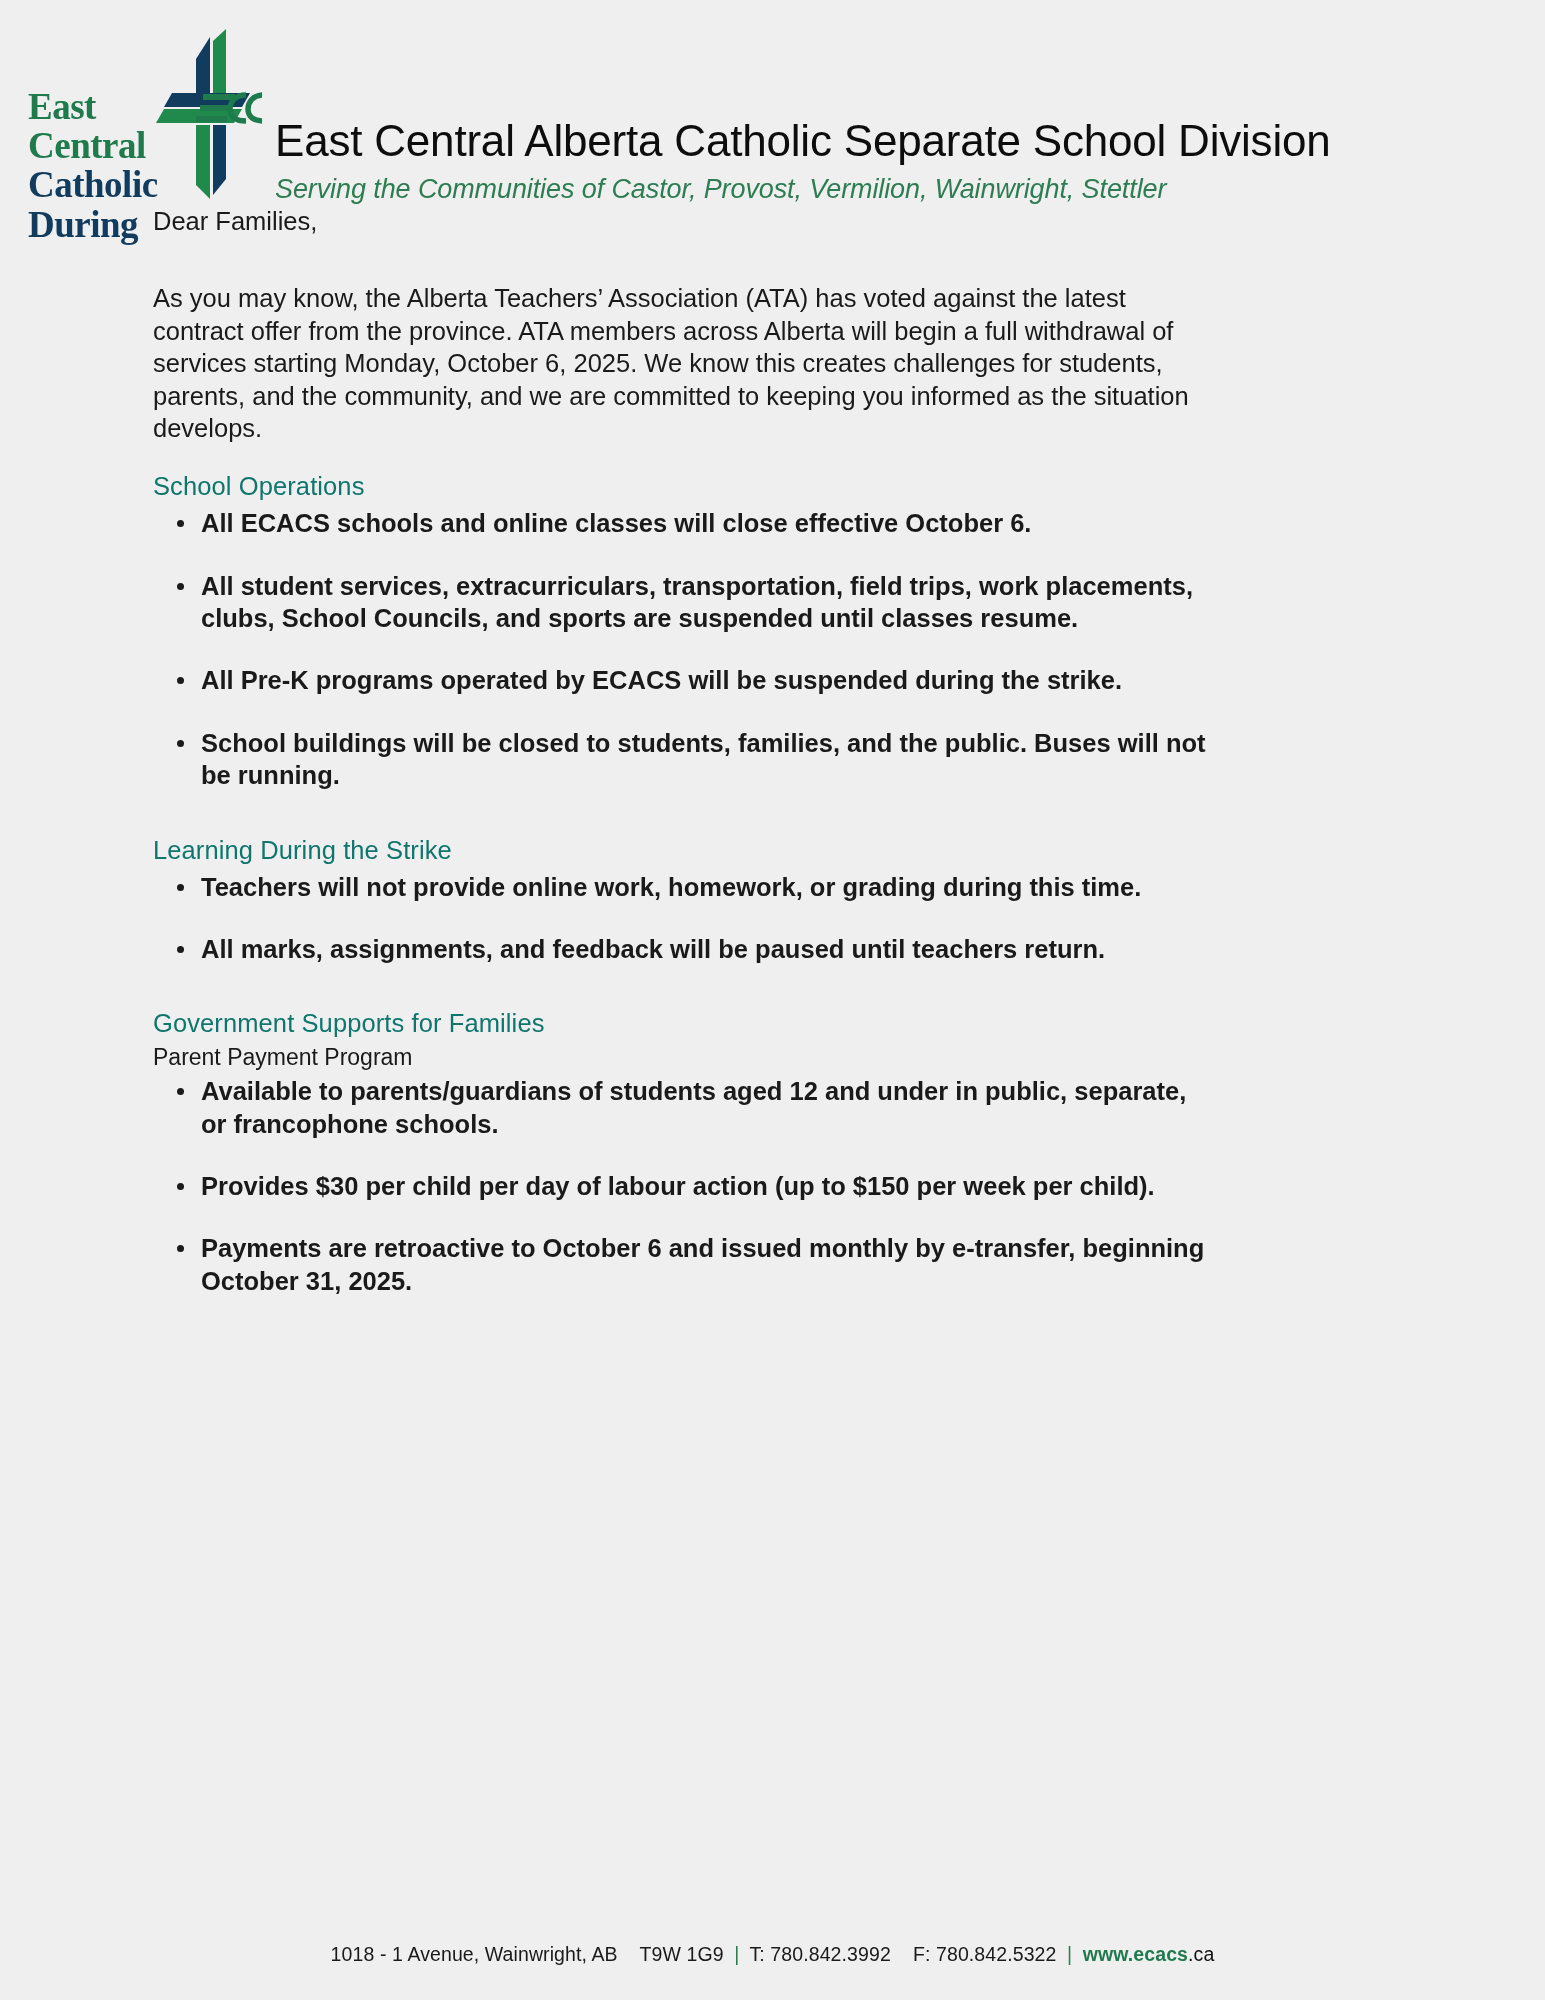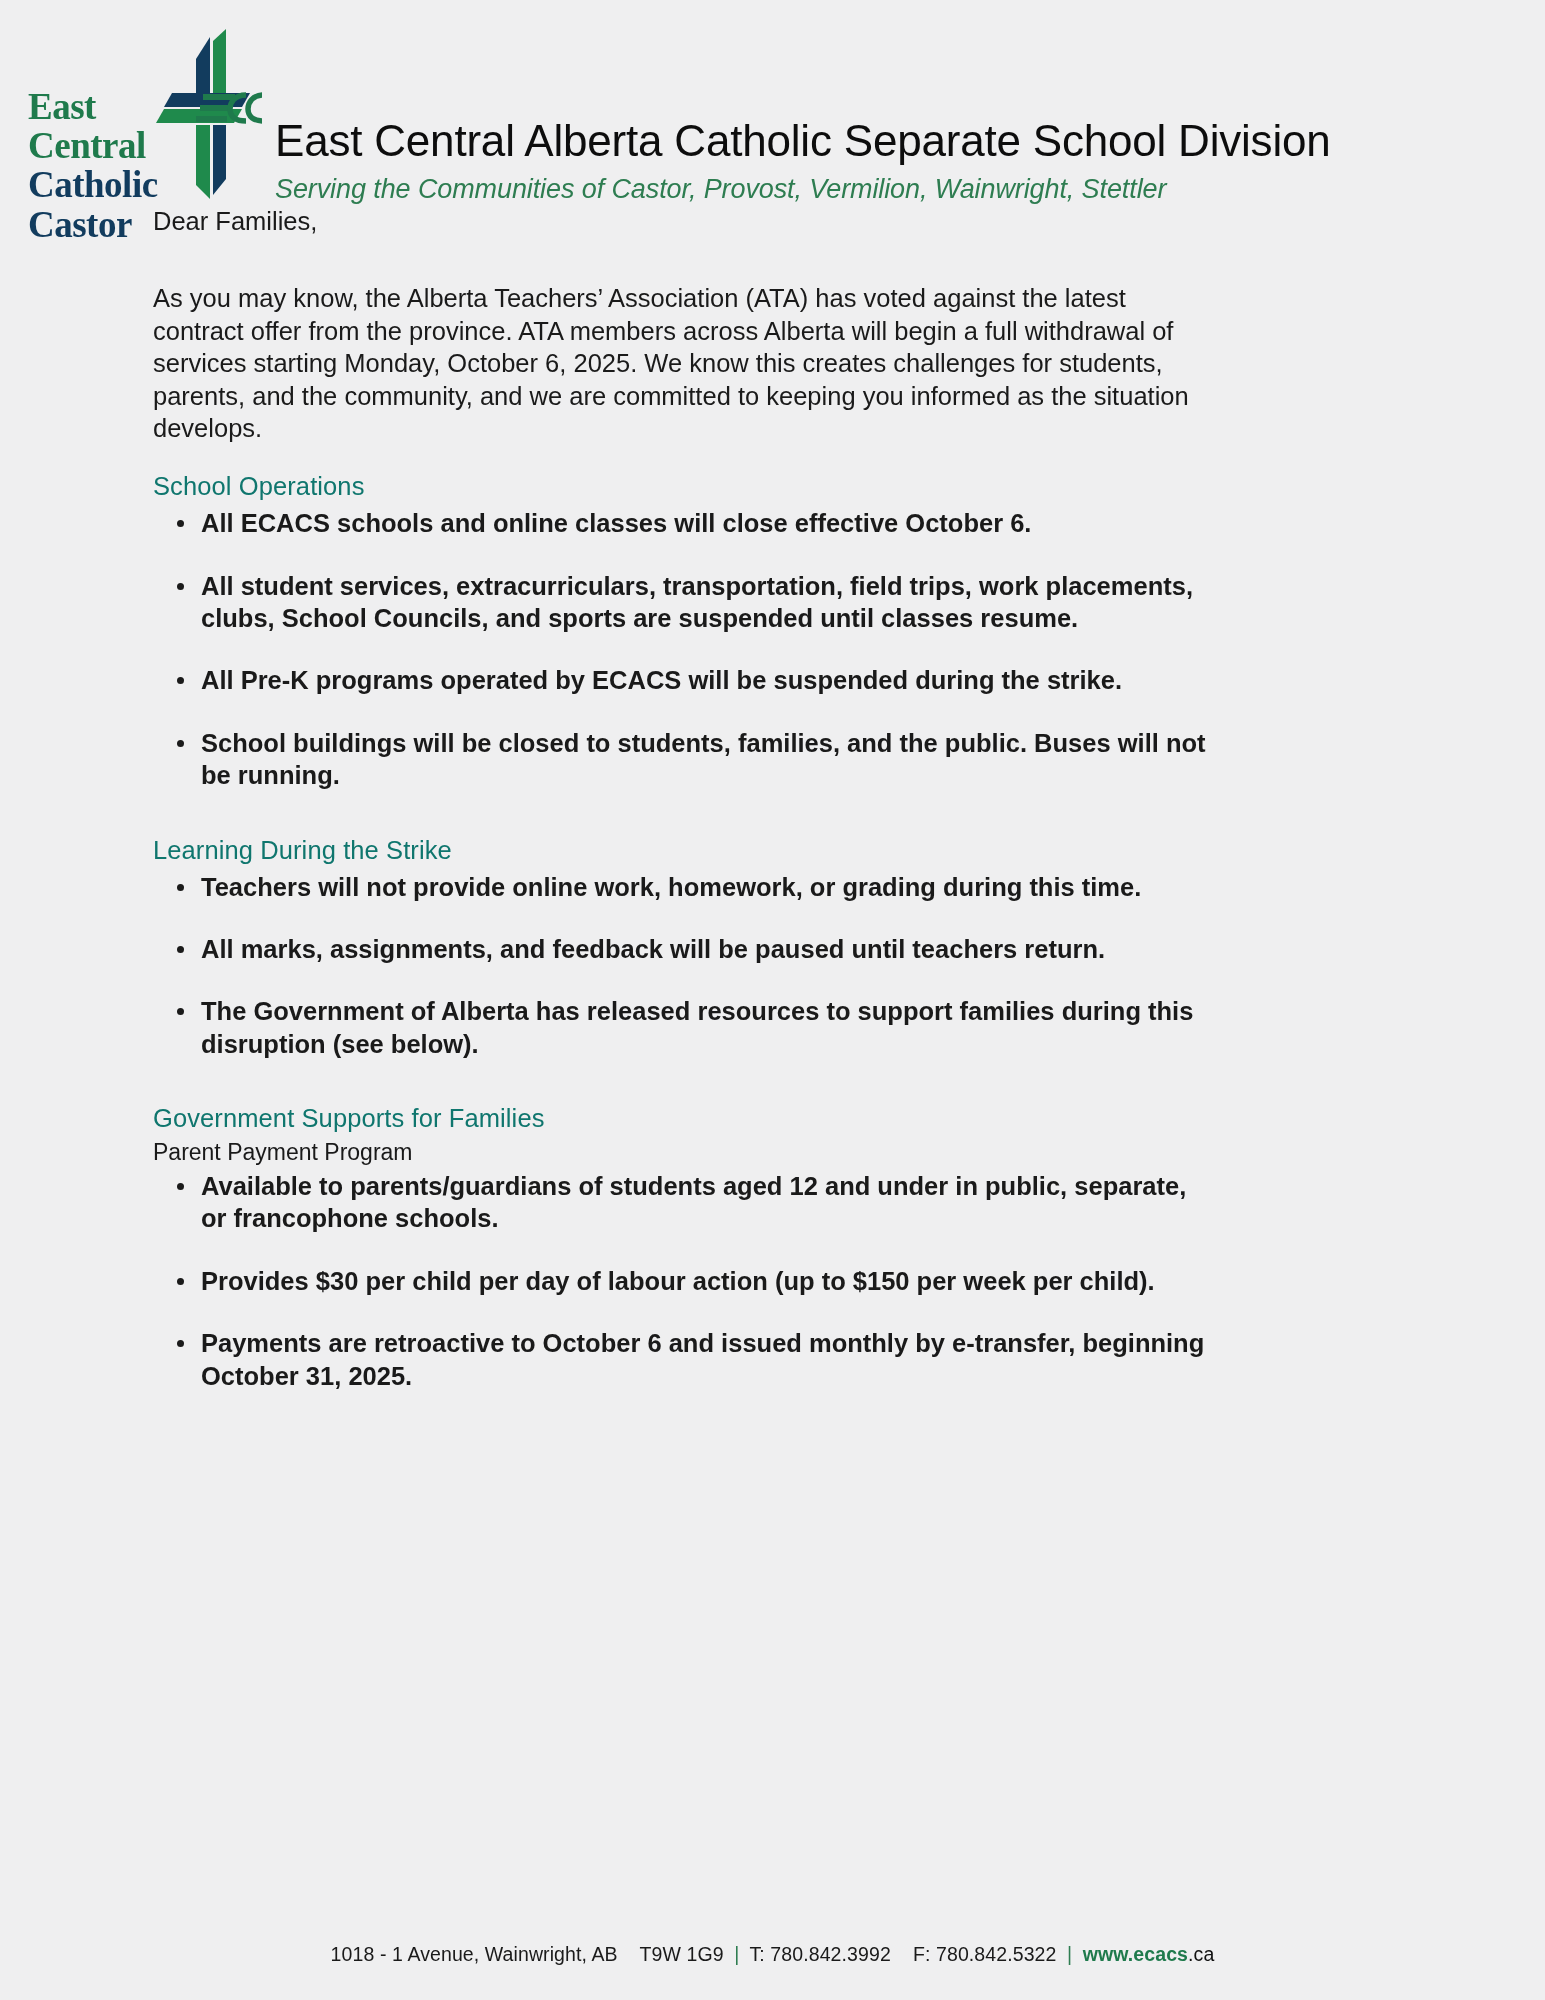--- a/index.html
+++ b/index.html
@@ -164,21 +164,21 @@
 <body>
 
 <div class="header">
 
   <div class="logo-block">
 
     <div class="logo-words">
       <span class="lw-green">East</span>
       <span class="lw-green">Central</span>
       <span class="lw-navy">Catholic</span>
-      <span class="lw-navy">Castor</span>
+      <span class="lw-navy">During</span>
     </div>
 
     <div class="logo-mark">
       <svg width="108" height="178" viewBox="0 0 108 178" xmlns="http://www.w3.org/2000/svg">
 
         <polygon points="42,30 56,8 56,72 42,72" fill="#123c5e"></polygon>
 
         <polygon points="59,72 59,12 72,0 72,72" fill="#1f8a4c"></polygon>
 
         <polygon points="18,64 96,64 88,78 10,78" fill="#123c5e"></polygon>
@@ -220,21 +220,20 @@
       <li>All Pre-K programs operated by ECACS will be suspended during the strike.</li>
       <li>School buildings will be closed to students, families, and the public. Buses will not be running.</li>
     </ul>
   </div>
 
   <div class="section-block">
     <div class="sec-heading">Learning During the Strike</div>
     <ul class="bullets">
       <li>Teachers will not provide online work, homework, or grading during this time.</li>
       <li>All marks, assignments, and feedback will be paused until teachers return.</li>
-      <li>The Government of Alberta has released resources to support families during this disruption (see below).</li>
     </ul>
   </div>
 
   <div class="section-block">
     <div class="sec-heading">Government Supports for Families</div>
     <div class="sub-label">Parent Payment Program</div>
     <ul class="bullets last">
       <li>Available to parents/guardians of students aged 12 and under in public, separate, or francophone schools.</li>
       <li>Provides $30 per child per day of labour action (up to $150 per week per child).</li>
       <li>Payments are retroactive to October 6 and issued monthly by e-transfer, beginning October 31, 2025.</li>

